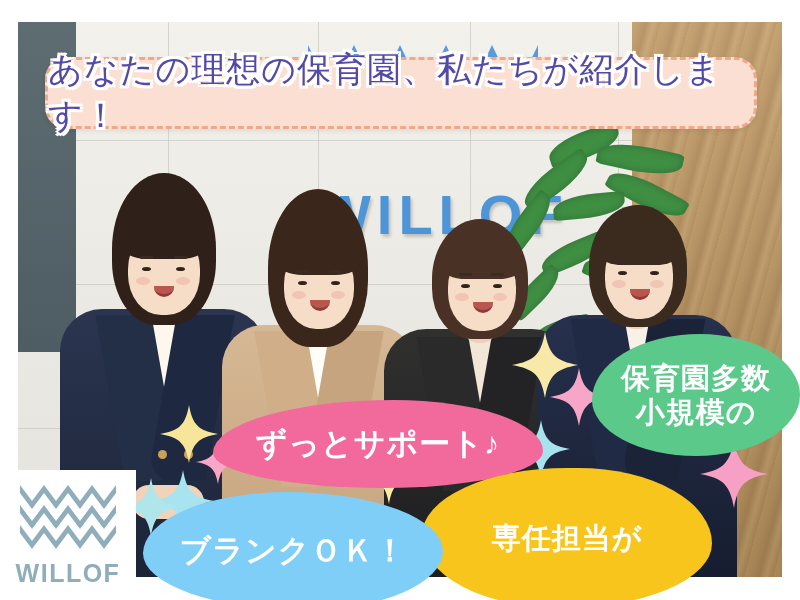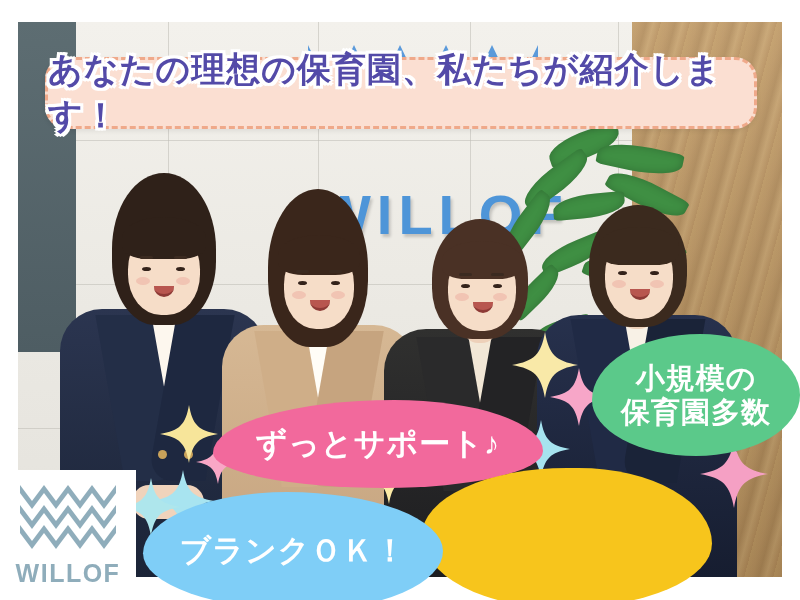--- a/index.html
+++ b/index.html
@@ -81,21 +81,21 @@
   #bubble-green{left:592px;top:334px;width:208px;height:122px;background:#5bc98a;
     border-radius:52% 48% 50% 50%/54% 50% 50% 46%;font-size:29px;letter-spacing:1px;}
 
   .bubble span{display:block;}
 
   
   #banner{position:absolute;left:45px;top:57px;width:712px;height:72px;
     background:#fbdfd2;border:3px dashed #efa98a;border-radius:22px;
     display:flex;align-items:center;justify-content:center;box-sizing:border-box;
     box-shadow:0 2px 5px rgba(0,0,0,.08);}
-  #banner-text{font-size:34px;font-weight:700;color:#534aa8;letter-spacing:1px;
+  #banner-text{font-size:34px;font-weight:400;color:#534aa8;letter-spacing:1px;
     font-family:"Liberation Sans","DejaVu Sans",sans-serif;
     text-shadow:
       -3px -3px 0 #fff, 3px -3px 0 #fff, -3px 3px 0 #fff, 3px 3px 0 #fff,
       -3px 0 0 #fff, 3px 0 0 #fff, 0 -3px 0 #fff, 0 3px 0 #fff;}
 
   
   #logo-box{position:absolute;left:0;top:470px;width:136px;height:130px;background:#fff;
     display:flex;flex-direction:column;align-items:center;justify-content:center;}
   #logo-zigs{width:96px;}
   #logo-word{margin-top:6px;font-size:25px;font-weight:700;letter-spacing:1.5px;color:#8fadbb;
@@ -288,33 +288,34 @@
       </svg>
   </div>
   <div class="sparkle" style="left:700px;top:440px;">
     <svg width="68" height="68" viewBox="0 0 100 100">
         <path fill="#f5a0c4" d="M50 0 C56 34 66 44 100 50 C66 56 56 66 50 100 C44 66 34 56 0 50 C34 44 44 34 50 0Z"></path>
       </svg>
   </div>
 
   <div class="bubble" id="bubble-green">
     <div>
+      <span>保育園多数</span>
       <span>小規模の</span>
-      <span>保育園多数</span>
     </div>
   </div>
 
   <div class="bubble" id="bubble-pink">
     <div>
       <span>ずっとサポート♪</span>
     </div>
   </div>
 
   <div class="bubble" id="bubble-yellow">
     <div>
+      <span>専任担当が</span>
     </div>
   </div>
 
   <div class="bubble" id="bubble-blue">
     <div>
       <span>ブランクＯＫ！</span>
     </div>
   </div>
 
   <div id="banner">

